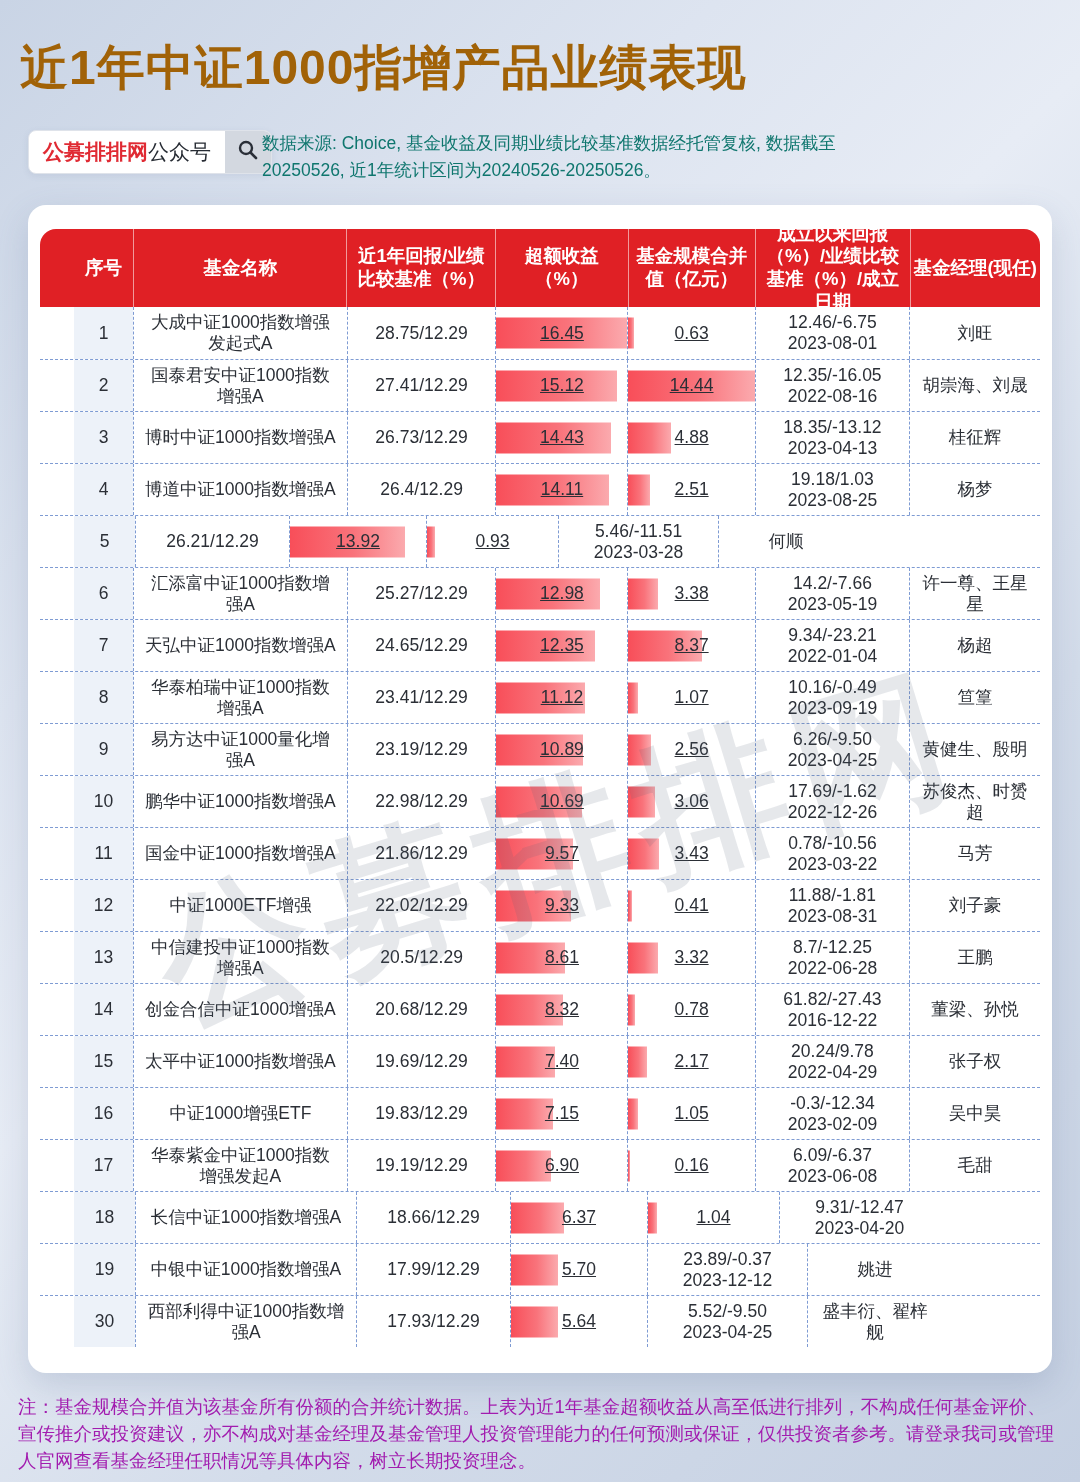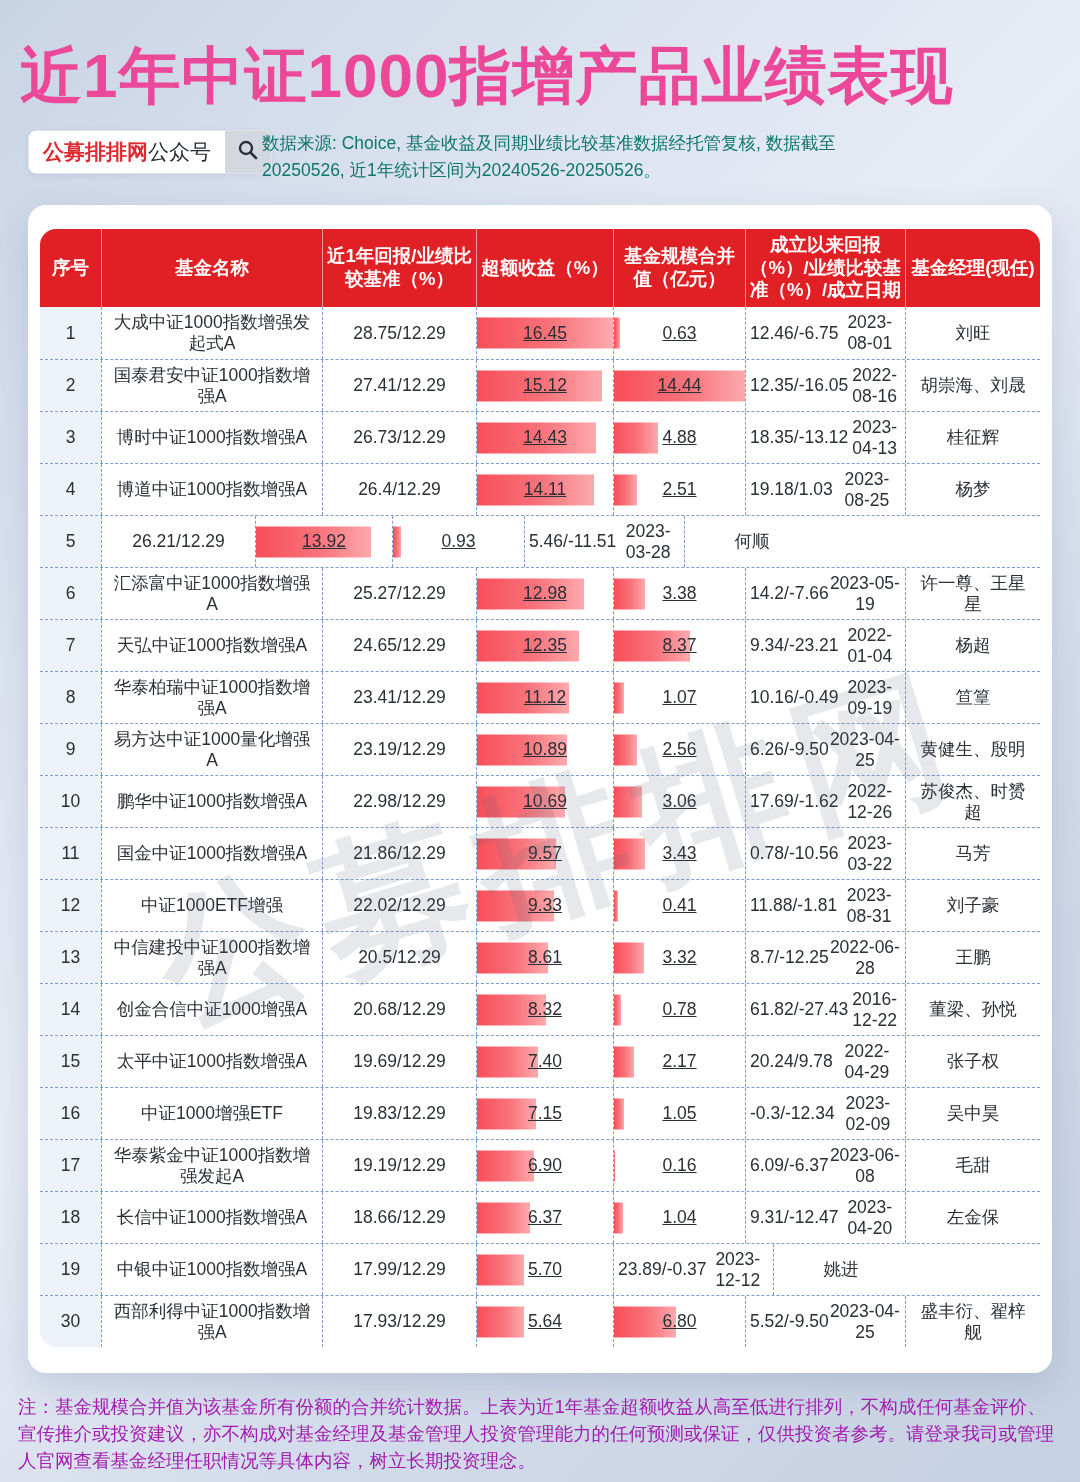--- a/index.html
+++ b/index.html
@@ -3,21 +3,21 @@
 <meta charset="utf-8">
 <style>
   html,body{margin:0;padding:0;}
   body{
     width:1080px;height:1482px;position:relative;overflow:hidden;
     font-family:"Liberation Sans","DejaVu Sans",sans-serif;
     background:linear-gradient(135deg,#c9d4e5 0%,#dde4f0 28%,#e7ecf5 45%,#d3dcea 68%,#c5d0e2 100%);
   }
   .page-title{
     position:absolute;left:20px;top:40px;width:1040px;
-    font-size:62px;font-weight:900;color:#ec4899;letter-spacing:1px;line-height:1.15;
+    font-size:48px;font-weight:900;color:#a16207;letter-spacing:1px;line-height:1.15;
   }
   .badge-row{position:absolute;left:28px;top:130px;display:flex;align-items:flex-start;}
   .badge{
     display:flex;align-items:stretch;background:#ffffff;border:1px solid #dfe3ea;
     border-radius:8px;height:42px;overflow:hidden;box-shadow:0 2px 6px rgba(100,115,145,.12);
   }
   .badge-text{display:flex;align-items:center;padding:0 14px;font-size:21px;}
   .badge-brand{color:#e02a33;font-weight:bold;}
   .badge-suffix{color:#262b33;}
   .badge-search{
@@ -43,36 +43,36 @@
   }
   .th + .th{border-left:1px solid rgba(255,255,255,.55);}
   .tbody{background:#ffffff;}
   .tr{display:flex;height:52px;background:#ffffff;box-sizing:border-box;}
   .tr + .tr{border-top:1px dashed #7e9bd3;}
   .td{
     display:flex;align-items:center;justify-content:center;text-align:center;
     font-size:17.5px;color:#2b2f36;line-height:1.18;box-sizing:border-box;padding:0 4px;
   }
   .td + .td{border-left:1px dashed #7e9bd3;}
-  .c0{width:6.1%;}
+  .c0{width:6.1%;margin-left:34px;}
   .c1{width:22.1%;}
   .c2{width:15.4%;}
   .c3{width:13.7%;}
   .c4{width:13.2%;}
   .c5{width:16.0%;}
   .c6{width:13.5%;}
   .td.c0{background:#edf2f9;}
   .td.c1,.td.c6{padding:0 9px;}
   .barcell{position:relative;padding:0;text-decoration:underline;}
   .bar{
     position:absolute;left:0;top:50%;transform:translateY(-50%);height:31px;
     background:linear-gradient(90deg,#f84e59 0%,#f9737b 55%,#fbaaae 100%);
   }
   .num{position:relative;z-index:2;}
-  .twolines{flex-direction:row;justify-content:center;}
+  .twolines{flex-direction:column;justify-content:center;}
   .watermark{
     position:absolute;left:95px;top:750px;width:930px;z-index:5;
     font-size:150px;font-weight:900;letter-spacing:16px;white-space:nowrap;
     color:rgba(90,100,120,0.15);transform:rotate(-17deg);transform-origin:50% 50%;
     pointer-events:none;text-align:center;
   }
   .footer-note{
     position:absolute;left:18px;top:1394px;width:1046px;
     font-size:18.5px;color:#a21caf;line-height:1.45;
   }
@@ -444,21 +444,20 @@
       <span class="num">6.37</span>
     </div>
     <div class="td c4 barcell">
       <div class="bar" style="width: 7.2%;"></div>
       <span class="num">1.04</span>
     </div>
     <div class="td c5 twolines">
       <span>9.31/-12.47</span>
       <span>2023-04-20</span>
     </div>
-    <div class="td c6">左金保</div>
   </div>
 
   <div class="tr">
     <div class="td c0">19</div>
     <div class="td c1">中银中证1000指数增强A</div>
     <div class="td c2">17.99/12.29</div>
     <div class="td c3 barcell">
       <div class="bar" style="width: 34.7%;"></div>
       <span class="num">5.70</span>
     </div>
@@ -470,24 +469,20 @@
   </div>
 
   <div class="tr">
     <div class="td c0">30</div>
     <div class="td c1">西部利得中证1000指数增强A</div>
     <div class="td c2">17.93/12.29</div>
     <div class="td c3 barcell">
       <div class="bar" style="width: 34.3%;"></div>
       <span class="num">5.64</span>
     </div>
-    <div class="td c4 barcell">
-      <div class="bar" style="width: 47.1%;"></div>
-      <span class="num">6.80</span>
-    </div>
     <div class="td c5 twolines">
       <span>5.52/-9.50</span>
       <span>2023-04-25</span>
     </div>
     <div class="td c6">盛丰衍、翟梓舰</div>
   </div>
 </div>
   </div>
 </div>
 

